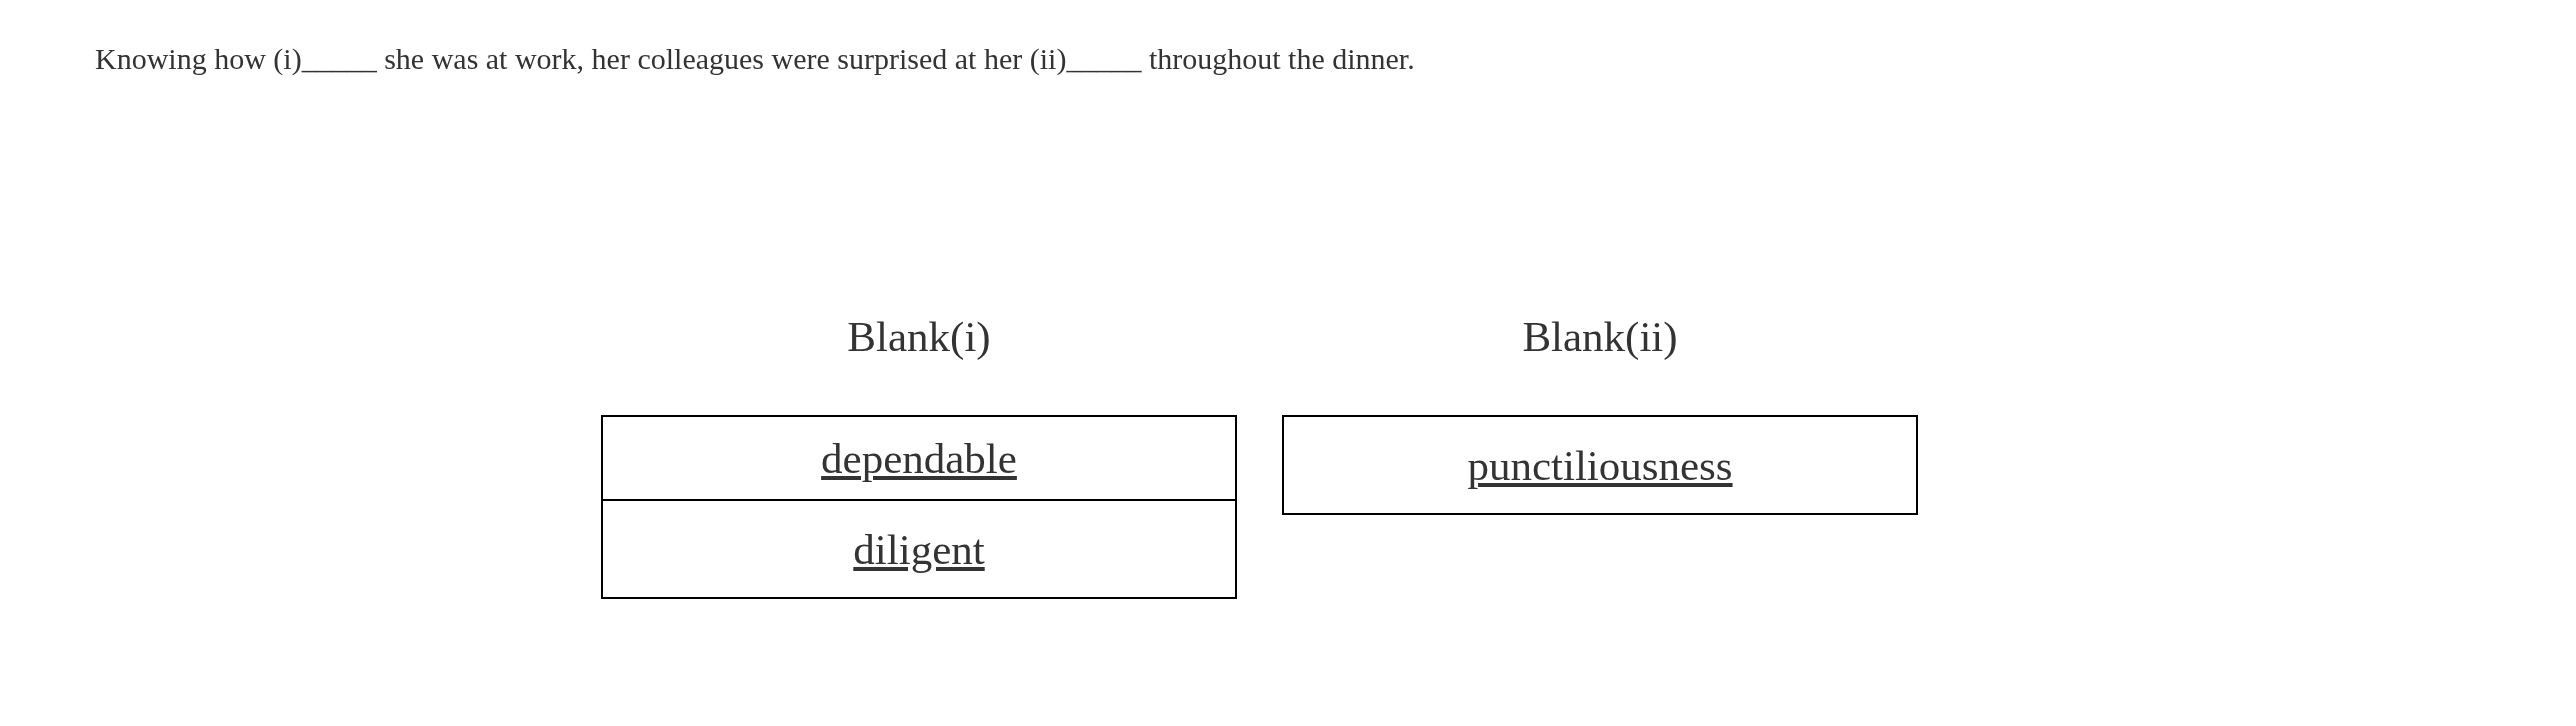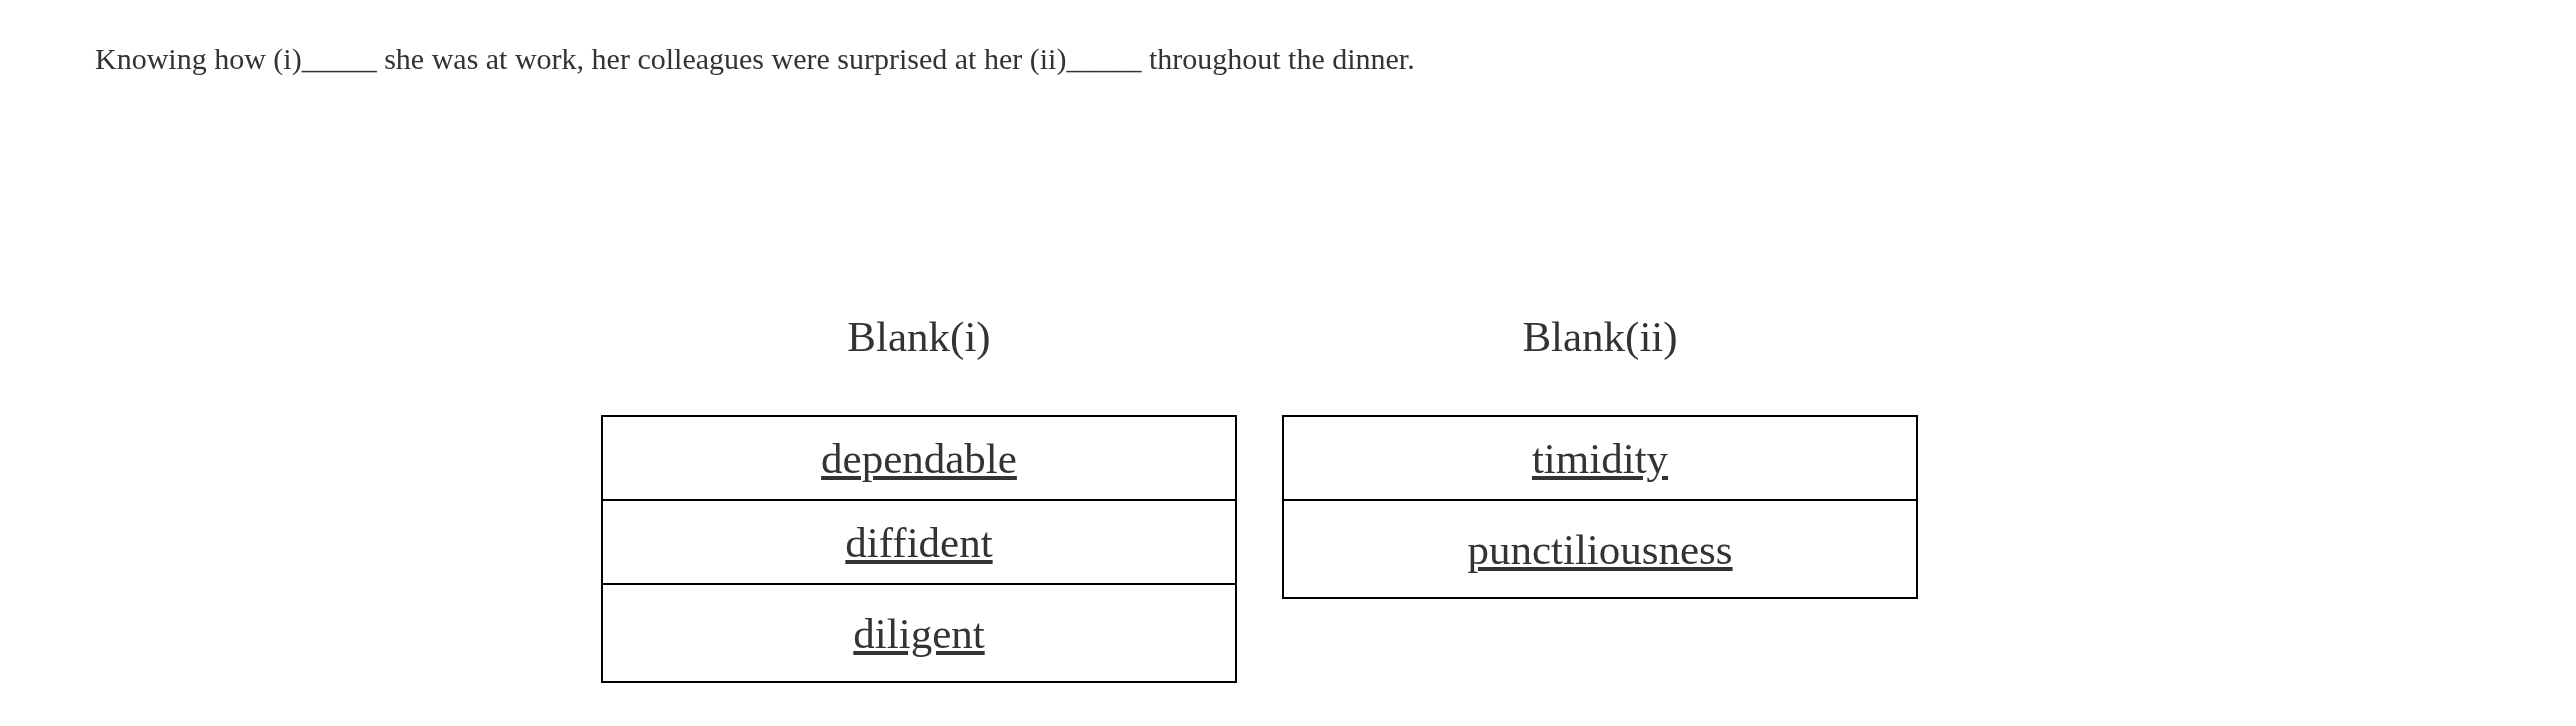--- a/index.html
+++ b/index.html
@@ -70,25 +70,23 @@
 <body>
 
 <div class="sentence">
   <span>Knowing how (i)</span><span class="blank-line">_____</span><span> she was at work, her colleagues were surprised at her (ii)</span><span class="blank-line">_____</span><span> throughout the dinner.</span>
 </div>
 
 <div class="blank-col col-1">
   <div class="blank-heading">Blank(i)</div>
   <div class="options">
     <div class="option">dependable</div>
-    <div class="option">diffident</div>
     <div class="option">diligent</div>
   </div>
 </div>
 
 <div class="blank-col col-2">
   <div class="blank-heading">Blank(ii)</div>
   <div class="options">
-    <div class="option">timidity</div>
     <div class="option">punctiliousness</div>
   </div>
 </div>
 
 
 </body></html>

